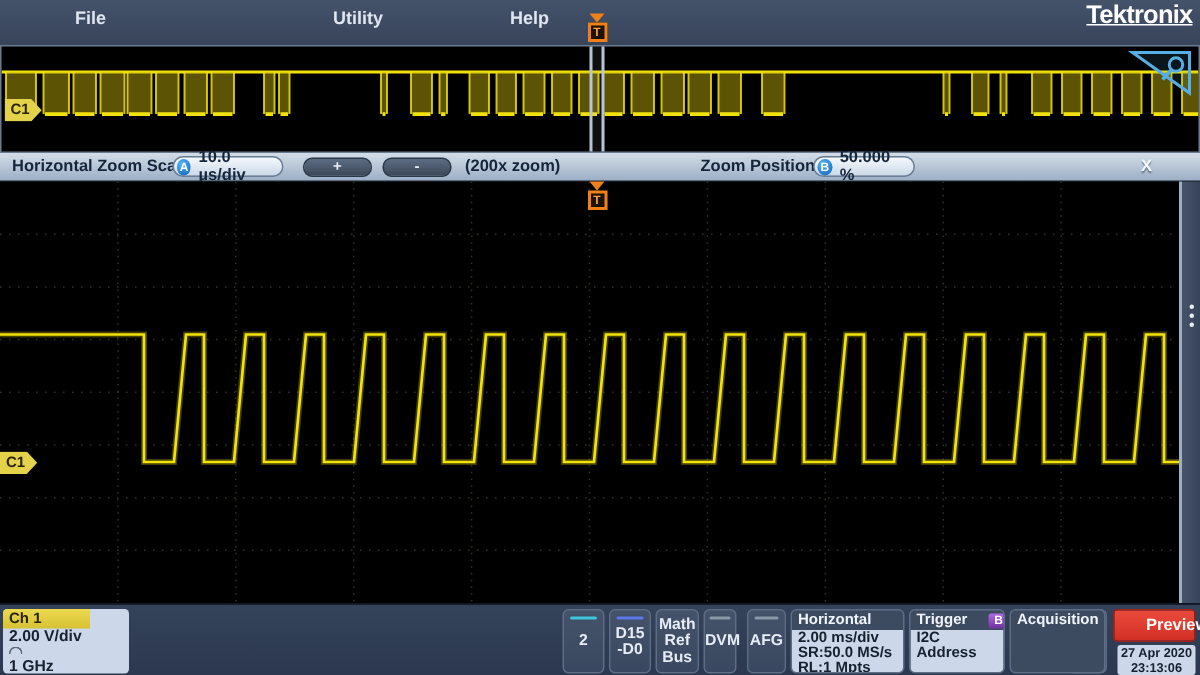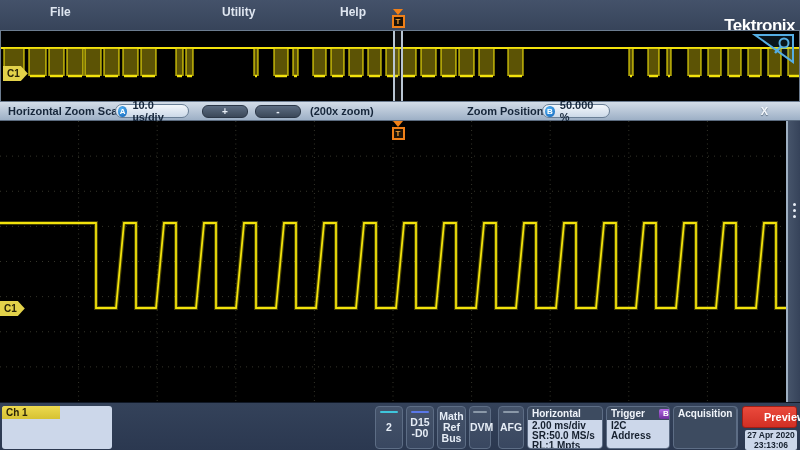--- a/index.html
+++ b/index.html
@@ -4,21 +4,21 @@
 <style>
   * { margin:0; padding:0; box-sizing:border-box; }
   html,body { background:#10161f; }
   body { font-family:"Liberation Sans", sans-serif; }
   #screen { position:relative; width:800px; height:450px; background:#000; overflow:hidden; }
 
   
   #menubar { position:absolute; left:0; top:0; width:800px; height:30px;
              background:linear-gradient(#44526a,#37445a); }
   .menu-item { position:absolute; top:5px; font-size:12px; font-weight:bold; color:#dfe6f0; cursor:default; }
-  #logo { position:absolute; right:5px; top:16px; font-size:17px; font-weight:bold; color:#fff; letter-spacing:-0.5px; }
+  #logo { position:absolute; right:5px; top:0; font-size:17px; font-weight:bold; color:#fff; letter-spacing:-0.5px;text-decoration:underline; }
 
   
   #overview { position:absolute; left:0; top:30px; width:800px; height:72px;
               background:#000; border:1px solid #6c7c90; }
   #ov-svg { position:absolute; left:0; top:0; }
   .chan-badge { position:absolute; height:15px; padding:0 8px 12px 4px; background:#e3d24a;
                 color:#2a2408; font-size:10px; font-weight:bold; line-height:15px;
                 clip-path:polygon(0 0, calc(100% - 7px) 0, 100% 50%, calc(100% - 7px) 100%, 0 100%); }
   #zoom-window { position:absolute; top:0; height:70px; width:10px;
                  border-left:2px solid #b9c5d2; border-right:2px solid #b9c5d2;
@@ -53,21 +53,21 @@
   #main-svg { position:absolute; left:0; top:0; }
   #right-strip { position:absolute; right:0; top:0; width:14px; height:281px;
                  background:linear-gradient(90deg,#46546a,#36435a); border-left:2px solid #9fb0c2; }
   #strip-handle { position:absolute; left:4px; top:82px; width:4px; height:16px;
                   display:flex; flex-direction:column; gap:3px; align-items:center; }
   #strip-handle i { width:3px; height:3px; border-radius:50%; background:#e8eef6; }
 
   
   #statusbar { position:absolute; left:0; top:402px; width:800px; height:48px;
                background:linear-gradient(#34425a,#2b3850); border-top:1px solid #101826; }
-  #ch1-badge { position:absolute; left:2px; top:3px; width:110px; height:43px;
+  #ch1-badge { position:absolute; left:2px; top:3px; width:84px; height:43px;
                background:#ccd7ea; border-radius:3px; overflow:hidden; }
   #ch1-head { height:13px; display:flex; }
   #ch1-head .yellow { width:58px; background:linear-gradient(#edda50,#d6c232);
                       color:#2a2408; font-size:10px; font-weight:bold; line-height:13px; padding-left:4px; }
   #ch1-body { padding:0 4px; color:#16202e; font-size:10.5px; font-weight:bold; line-height:10px; }
   .bw-arc { display:inline-block; width:9px; height:5px; border:1.5px solid #5a6878; border-bottom:none;
             border-radius:6px 6px 0 0; margin:1px 0; }
 
   .sb-badge { position:absolute; top:3px; height:43px; background:linear-gradient(#45536a,#394760);
               border:1px solid #5d6d85; border-radius:4px; color:#e6edf6;
@@ -303,20 +303,25 @@
           <i></i>
         </div>
     </div>
   </div>
 
   <div id="statusbar">
     <div id="ch1-badge">
       <div id="ch1-head">
         <div class="yellow">Ch 1</div>
       </div>
+      <div id="ch1-body">
+        <div>2.00 V/div</div>
+        <div><span class="bw-arc"></span></div>
+        <div>1 GHz</div>
+      </div>
     </div>
 
     <div id="badge-container">
         <div class="sb-badge" style="left:375px;width:28px">
           <span class="sb-line" style="background:#3fc6dc"></span>
           <div>2</div>
         </div>
         <div class="sb-badge" style="left:406px;width:28px">
           <span class="sb-line" style="background:#5a78e8"></span>
           <div>D15</div>

